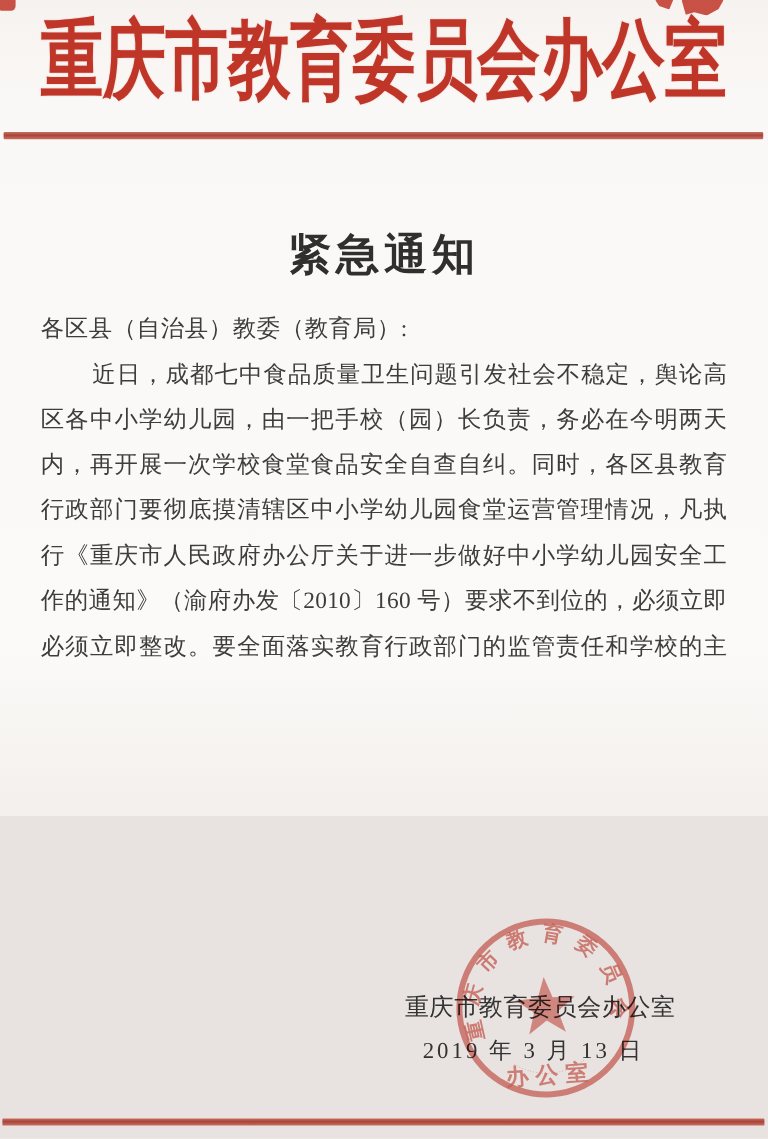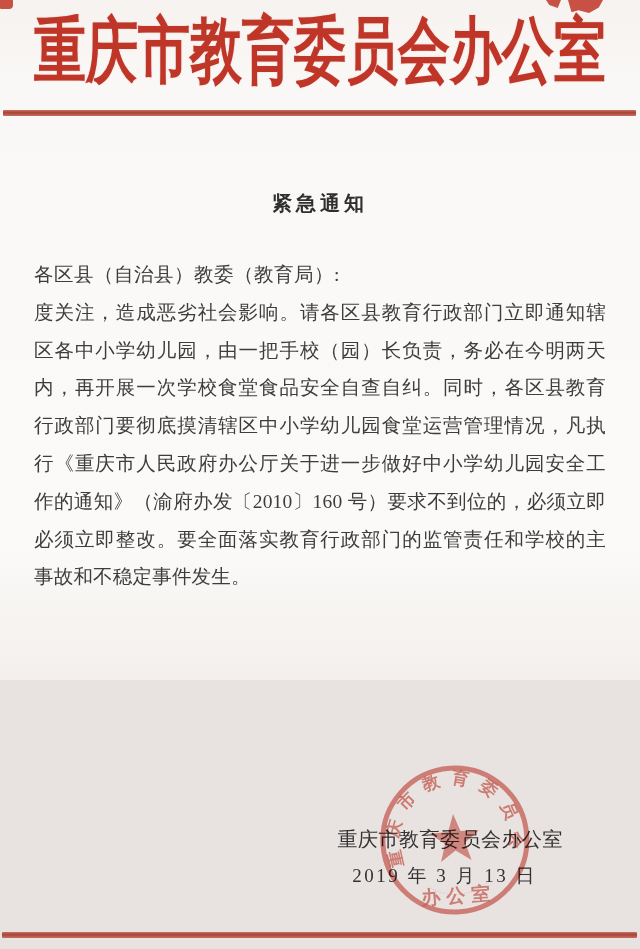--- a/index.html
+++ b/index.html
@@ -33,21 +33,21 @@
     position:absolute;height:6px;
     background:linear-gradient(180deg,var(--rule-red-light,#c96f60) 0%,var(--rule-red-dark,#a8443a) 45%,var(--rule-red-light,#c96f60) 100%);
     border-radius:1px;
   }
   .rule.top{left:3px;right:4px;top:110px;}
   .rule.bottom{left:2px;right:3px;top:932px;}
   
   .doc-title{
     position:absolute;top:191px;left:0;width:100%;margin:0;
     text-align:center;color:#2f2f2f;
-    font-size:20px;font-weight:bold;letter-spacing:4px;line-height:1.2;
+    font-size:36px;font-weight:bold;letter-spacing:4px;line-height:1.2;
   }
   
   .body{
     position:absolute;left:34px;right:34px;top:256px;
     color:var(--ink,#3d3d3d);font-size:19.5px;
   }
   .salutation{line-height:37.8px;text-align:left;letter-spacing:.5px;}
   .body-line{
     line-height:37.8px;
     text-align:justify;text-align-last:justify;
@@ -81,28 +81,27 @@
   <div class="mark tr1"></div>
   <div class="mark tr2"></div>
 
   <div class="letterhead">重庆市教育委员会办公室</div>
   <div class="rule top"></div>
 
   <h1 class="doc-title">紧急通知</h1>
 
   <div class="body">
     <div class="salutation">各区县（自治县）教委（教育局）:</div>
-    <div class="body-line">度关注，造成恶劣社会影响。请各区县教育行政部门立即通知辖</div>
+    <div class="body-line first">近日，成都七中食品质量卫生问题引发社会不稳定，舆论高</div>
     <div class="body-line">区各中小学幼儿园，由一把手校（园）长负责，务必在今明两天</div>
     <div class="body-line">内，再开展一次学校食堂食品安全自查自纠。同时，各区县教育</div>
     <div class="body-line">行政部门要彻底摸清辖区中小学幼儿园食堂运营管理情况，凡执</div>
     <div class="body-line">行《重庆市人民政府办公厅关于进一步做好中小学幼儿园安全工</div>
     <div class="body-line">作的通知》（渝府办发〔2010〕160 号）要求不到位的，必须立即</div>
     <div class="body-line">必须立即整改。要全面落实教育行政部门的监管责任和学校的主</div>
-    <div class="body-line last">事故和不稳定事件发生。</div>
   </div>
 
   <div class="signature">重庆市教育委员会办公室</div>
   <div class="date-line">2019 年 3 月 13 日</div>
 
   <svg class="seal" viewBox="0 0 170 180" xmlns="http://www.w3.org/2000/svg">
     <defs>
       <path id="sealArc" d="M 32.4 107.2 A 56 56 0 1 1 137.6 107.2" fill="none"></path>
       <path id="sealArcBottom" d="M 39 115 A 51 51 0 0 0 131 115" fill="none"></path>
     </defs>

